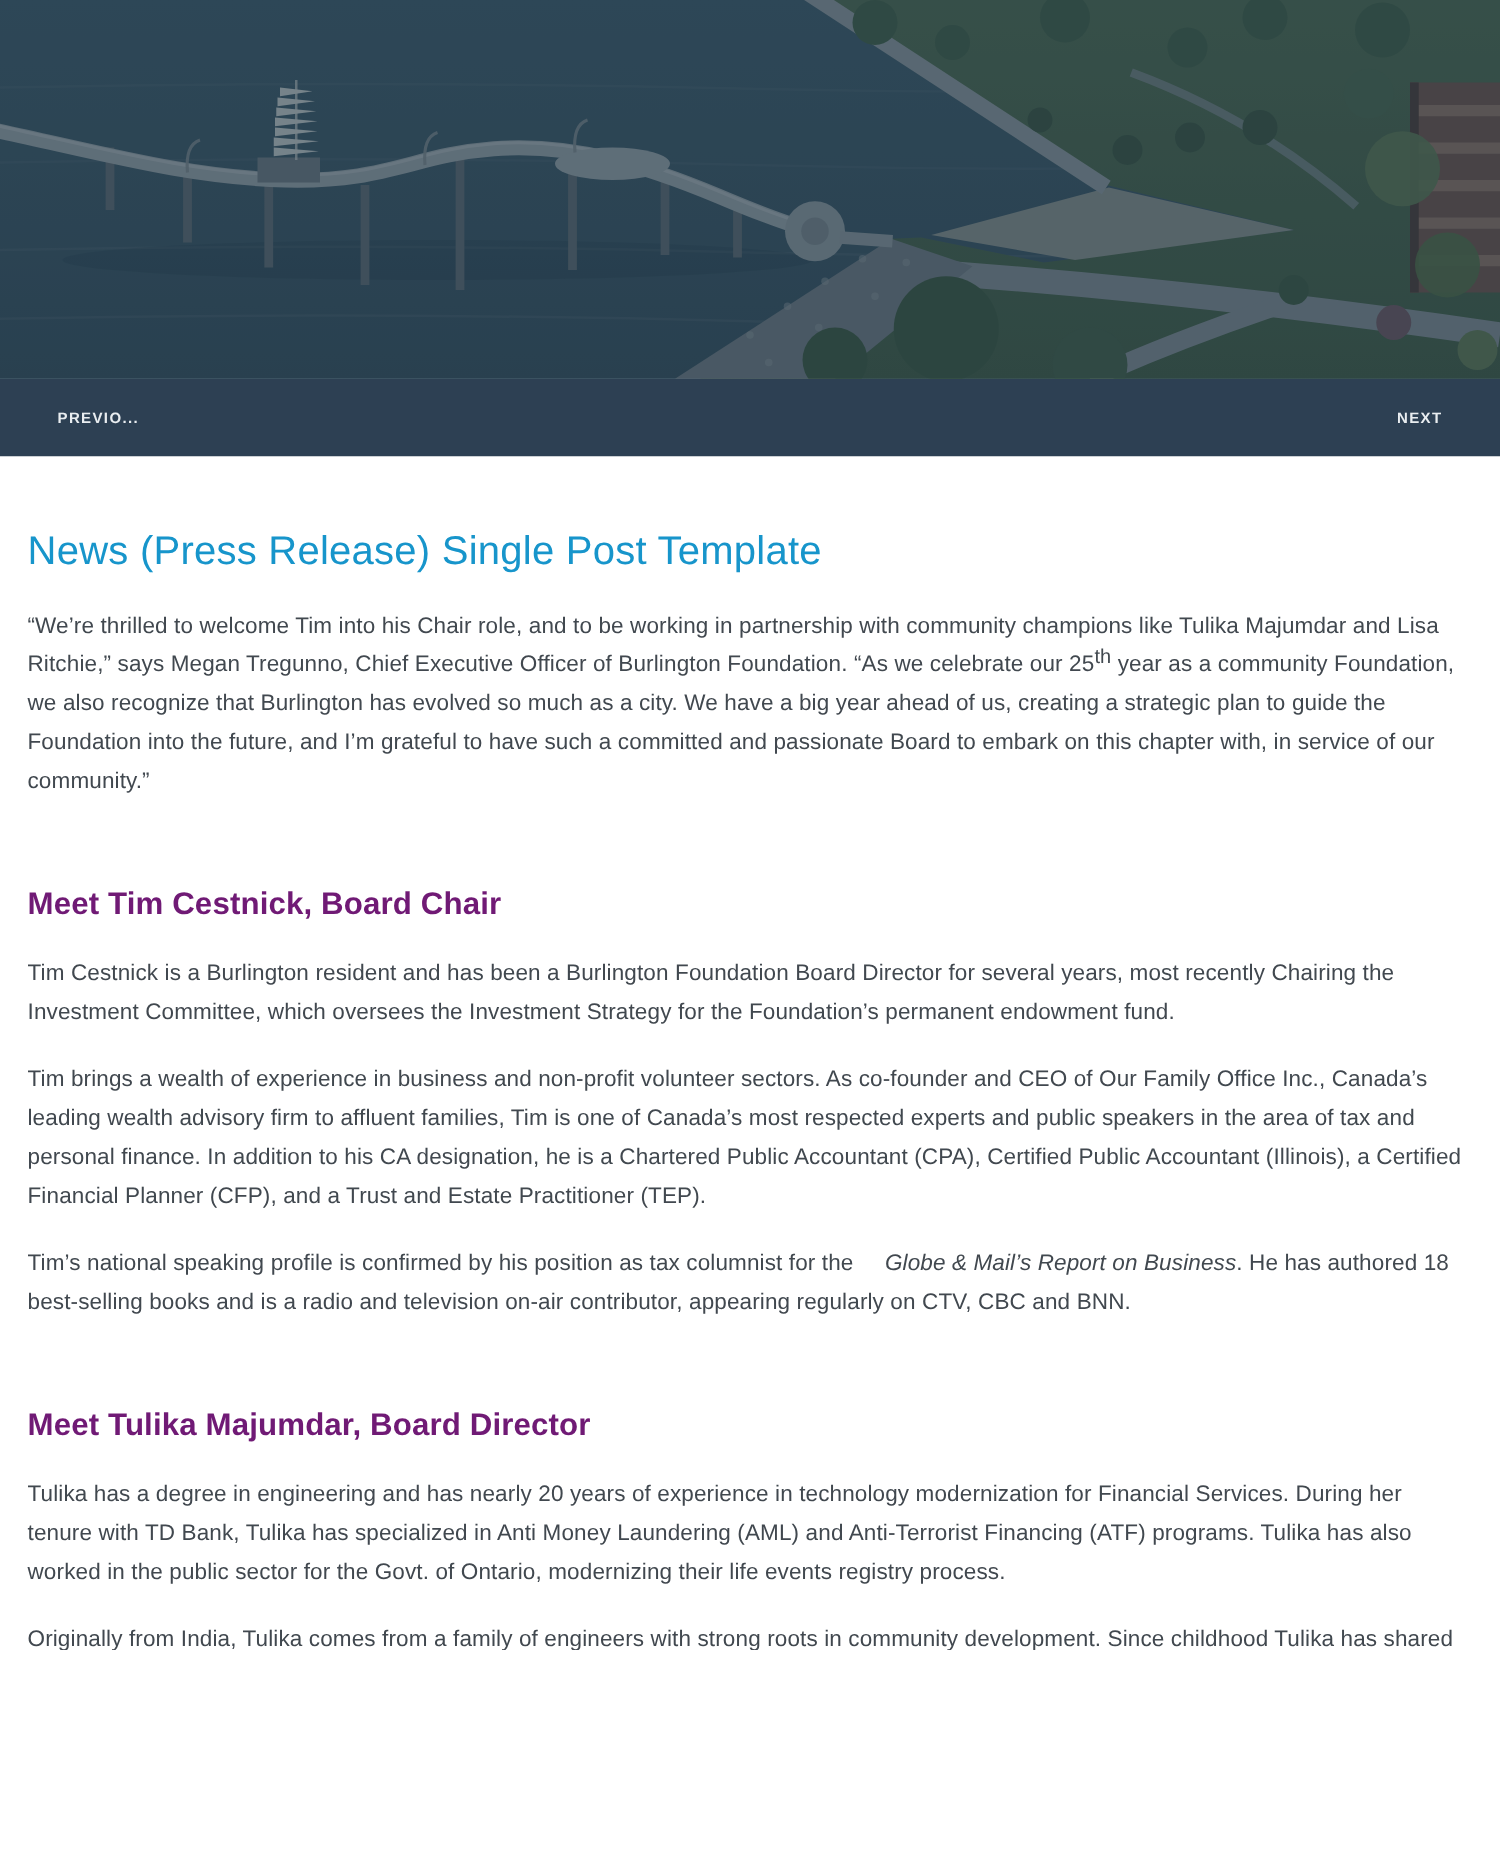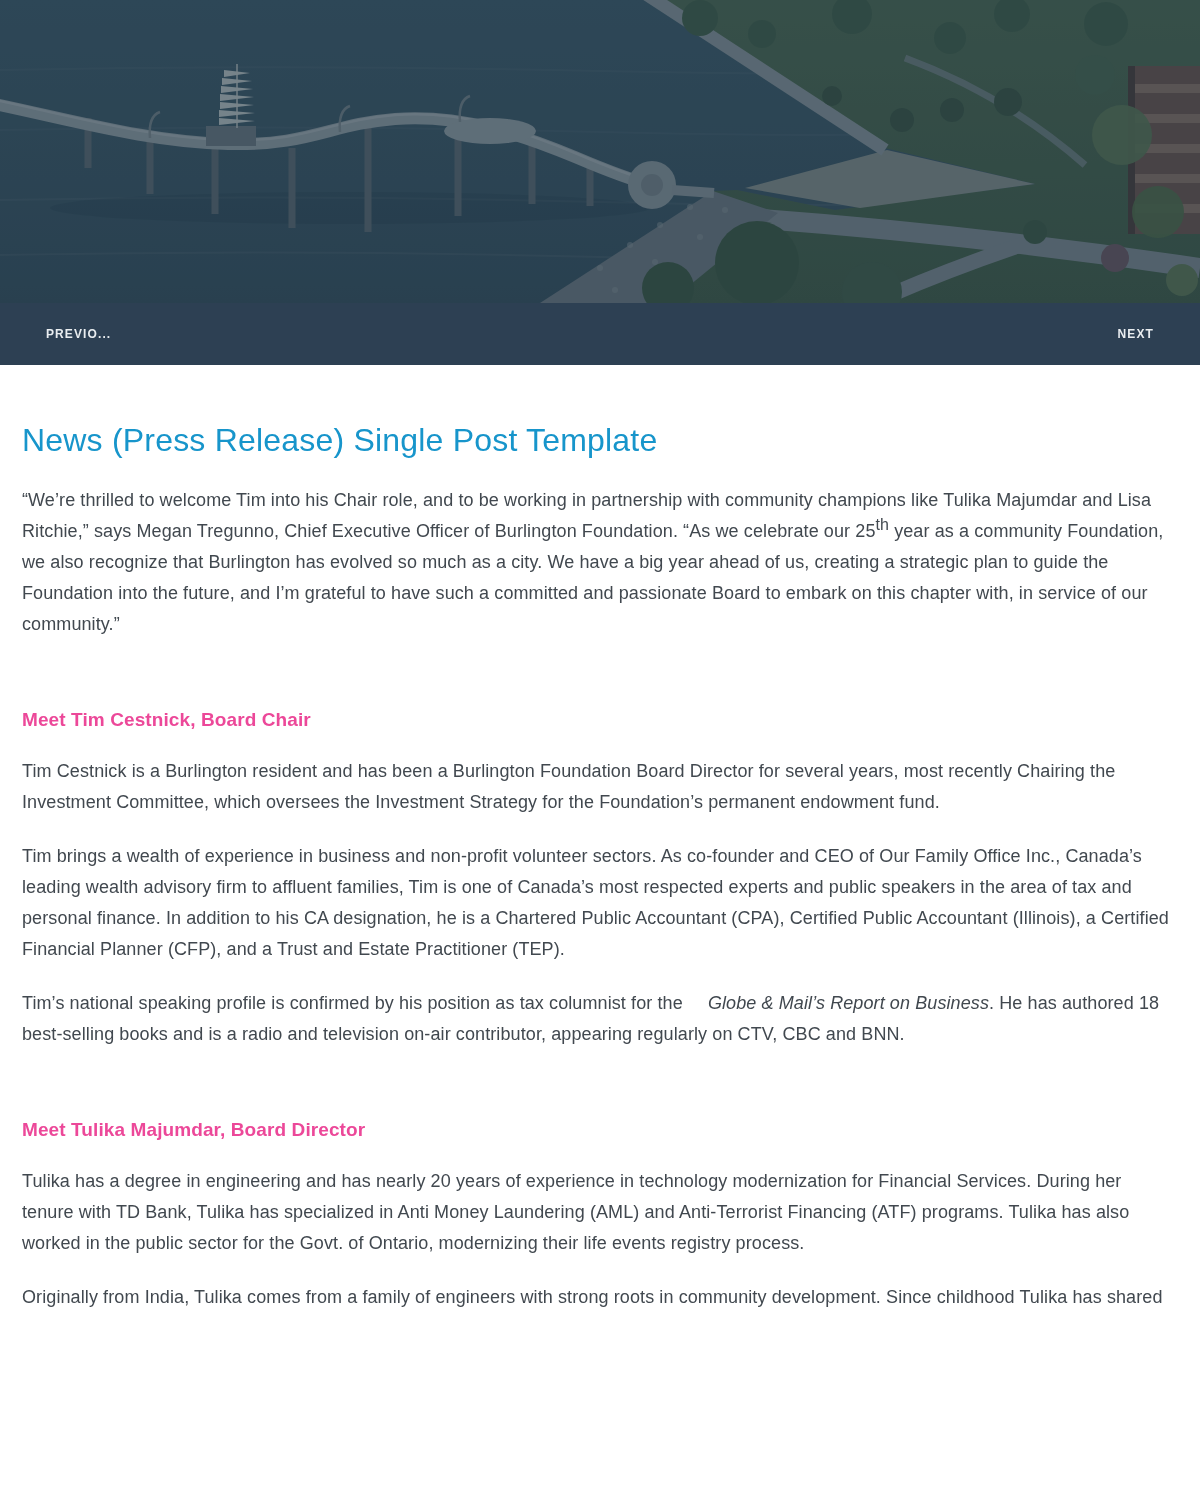--- a/index.html
+++ b/index.html
@@ -55,23 +55,23 @@
     letter-spacing: 0.2px;
   }
   .article p {
     font-size: 18px;
     line-height: 31px;
     color: #41484f;
     margin-bottom: 23px;
     letter-spacing: 0.1px;
   }
   .article h3.section-heading {
-    font-size: 19px;
+    font-size: 25px;
     font-weight: 700;
-    color: #ec4899;
+    color: #701a75;
     margin-top: 69px;
     margin-bottom: 25px;
     letter-spacing: 0.1px;
   }
   .article sup { font-size: 16px; line-height: 0; }
   .article .em { font-style: italic; margin-left: 20px; }
 </style>
 </head>
 <body>
 

